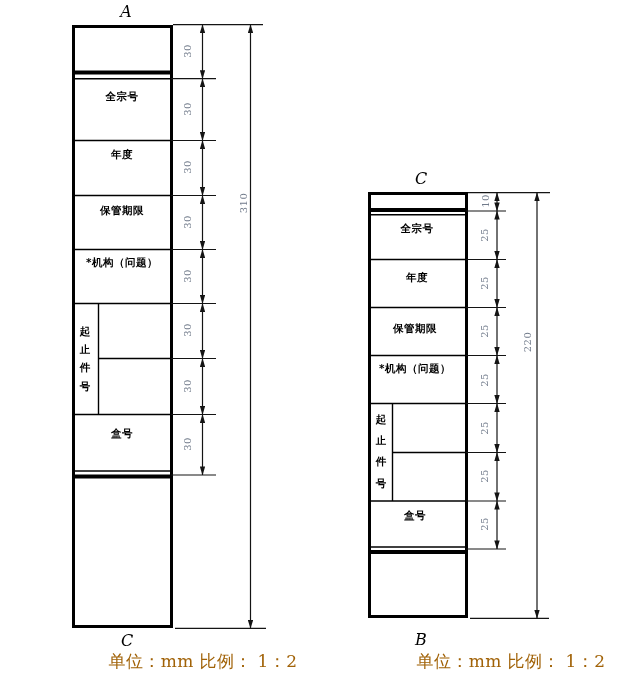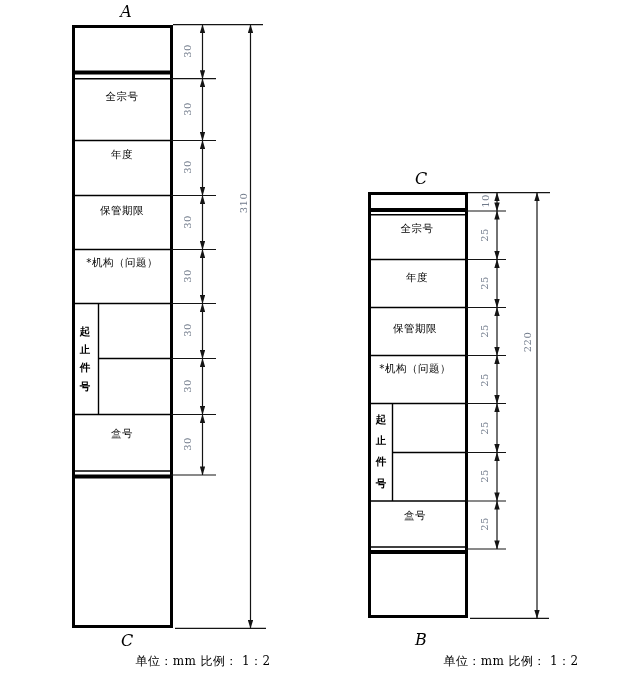--- a/index.html
+++ b/index.html
@@ -2,26 +2,26 @@
 <html style="--dim-text: #707a8a;"><head>
 <meta charset="utf-8">
 <style>
   html,body { margin:0; padding:0; background:#ffffff; }
   .canvas {
     position:relative; width:618px; height:682px; background:#ffffff;
     font-family:"DejaVu Sans", sans-serif; overflow:hidden;
   }
   .canvas svg { position:absolute; left:0; top:0; }
   .lbl { position:absolute; transform:translate(-50%,-50%); white-space:nowrap; }
-  .cn  { font-family:"DejaVu Sans", sans-serif; font-weight:400; font-size:10.5px; color:#000; letter-spacing:0.5px; }
+  .cn  { font-family:"DejaVu Sans", sans-serif; font-weight:700; font-size:10.5px; color:#000; letter-spacing:0.5px; }
   .vchar { font-family:"DejaVu Sans", sans-serif; font-weight:700; font-size:10.5px; color:#000; }
   .dim { font-family:"DejaVu Serif", serif; font-size:10px; color:var(--dim-text,#707a8a);
          transform:translate(-50%,-50%) rotate(-90deg); letter-spacing:0.5px; }
   .corner { font-family:"DejaVu Serif", serif; font-style:italic; font-size:16px; color:#000; }
-  .caption { font-family:"DejaVu Serif", serif; font-size:12px; color:#000000; letter-spacing:0.4px; }
+  .caption { font-family:"DejaVu Serif", serif; font-size:17px; color:#a16207; letter-spacing:0.4px; }
 </style>
 </head>
 <body>
 
 <div class="canvas">
 
   <svg width="618" height="682" viewBox="0 0 618 682">
     <defs>
       <marker id="arr" viewBox="0 0 10 6" refX="9.5" refY="3" markerWidth="9" markerHeight="5.5" markerUnits="userSpaceOnUse" orient="auto-start-reverse">
         <path d="M0,0 L10,3 L0,6 Z" fill="#141414"></path>

